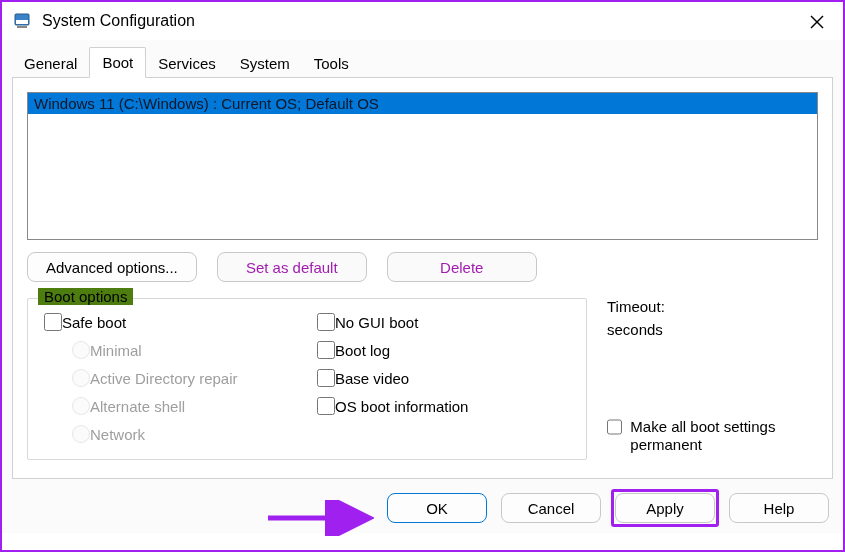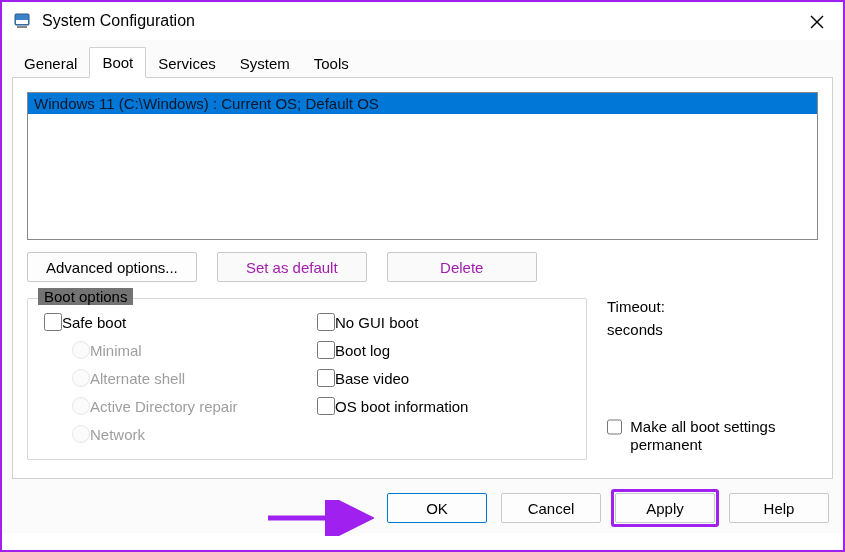--- a/index.html
+++ b/index.html
@@ -98,21 +98,21 @@
     height: 30px;
     min-width: 110px;
     padding: 8px 18px;
     border: 1px solid #c8c8c8;
     background: #fdfdfd;
     font-size: 15px;
     cursor: pointer;
     display: inline-flex;
     align-items: center;
     justify-content: center;
-    border-radius: 2px;
+    border-radius: 8px;
   }
   .btn:disabled, .btn.disabled {
     color: #a21caf;
     cursor: default;
     background: #fafafa;
   }
   .btn.wide { min-width: 150px; }
   .lower {
     margin-top: 16px;
     display: flex;
@@ -121,21 +121,21 @@
   .groupbox {
     border: 1px solid #d8d8d8;
     position: relative;
     padding: 14px 16px 16px 16px;
     border-radius: 2px;
   }
   .groupbox .legend {
     position: absolute;
     top: -11px;
     left: 10px;
-    background: #737373;
+    background: #4d7c0f;
     padding: 0 6px;
     font-size: 15px;
   }
   .boot-options {
     flex: 0 0 560px;
     display: flex;
     gap: 20px;
   }
   .col { display: flex; flex-direction: column; gap: 10px; }
   .check-row {
@@ -255,25 +255,25 @@
             <div class="check-row">
               <input type="checkbox" style="">
               <label>Safe boot</label>
             </div>
             <div class="check-row indented disabled">
               <input type="radio" disabled="" style="">
               <label>Minimal</label>
             </div>
             <div class="check-row indented disabled">
               <input type="radio" disabled="" style="">
-              <label>Alternate shell</label>
+              <label>Active Directory repair</label>
             </div>
             <div class="check-row indented disabled">
               <input type="radio" disabled="" style="">
-              <label>Active Directory repair</label>
+              <label>Alternate shell</label>
             </div>
             <div class="check-row indented disabled">
               <input type="radio" disabled="" style="">
               <label>Network</label>
             </div>
           </div>
 
           <div class="col" style="flex:1">
             <div class="check-row">
               <input type="checkbox" style="">

